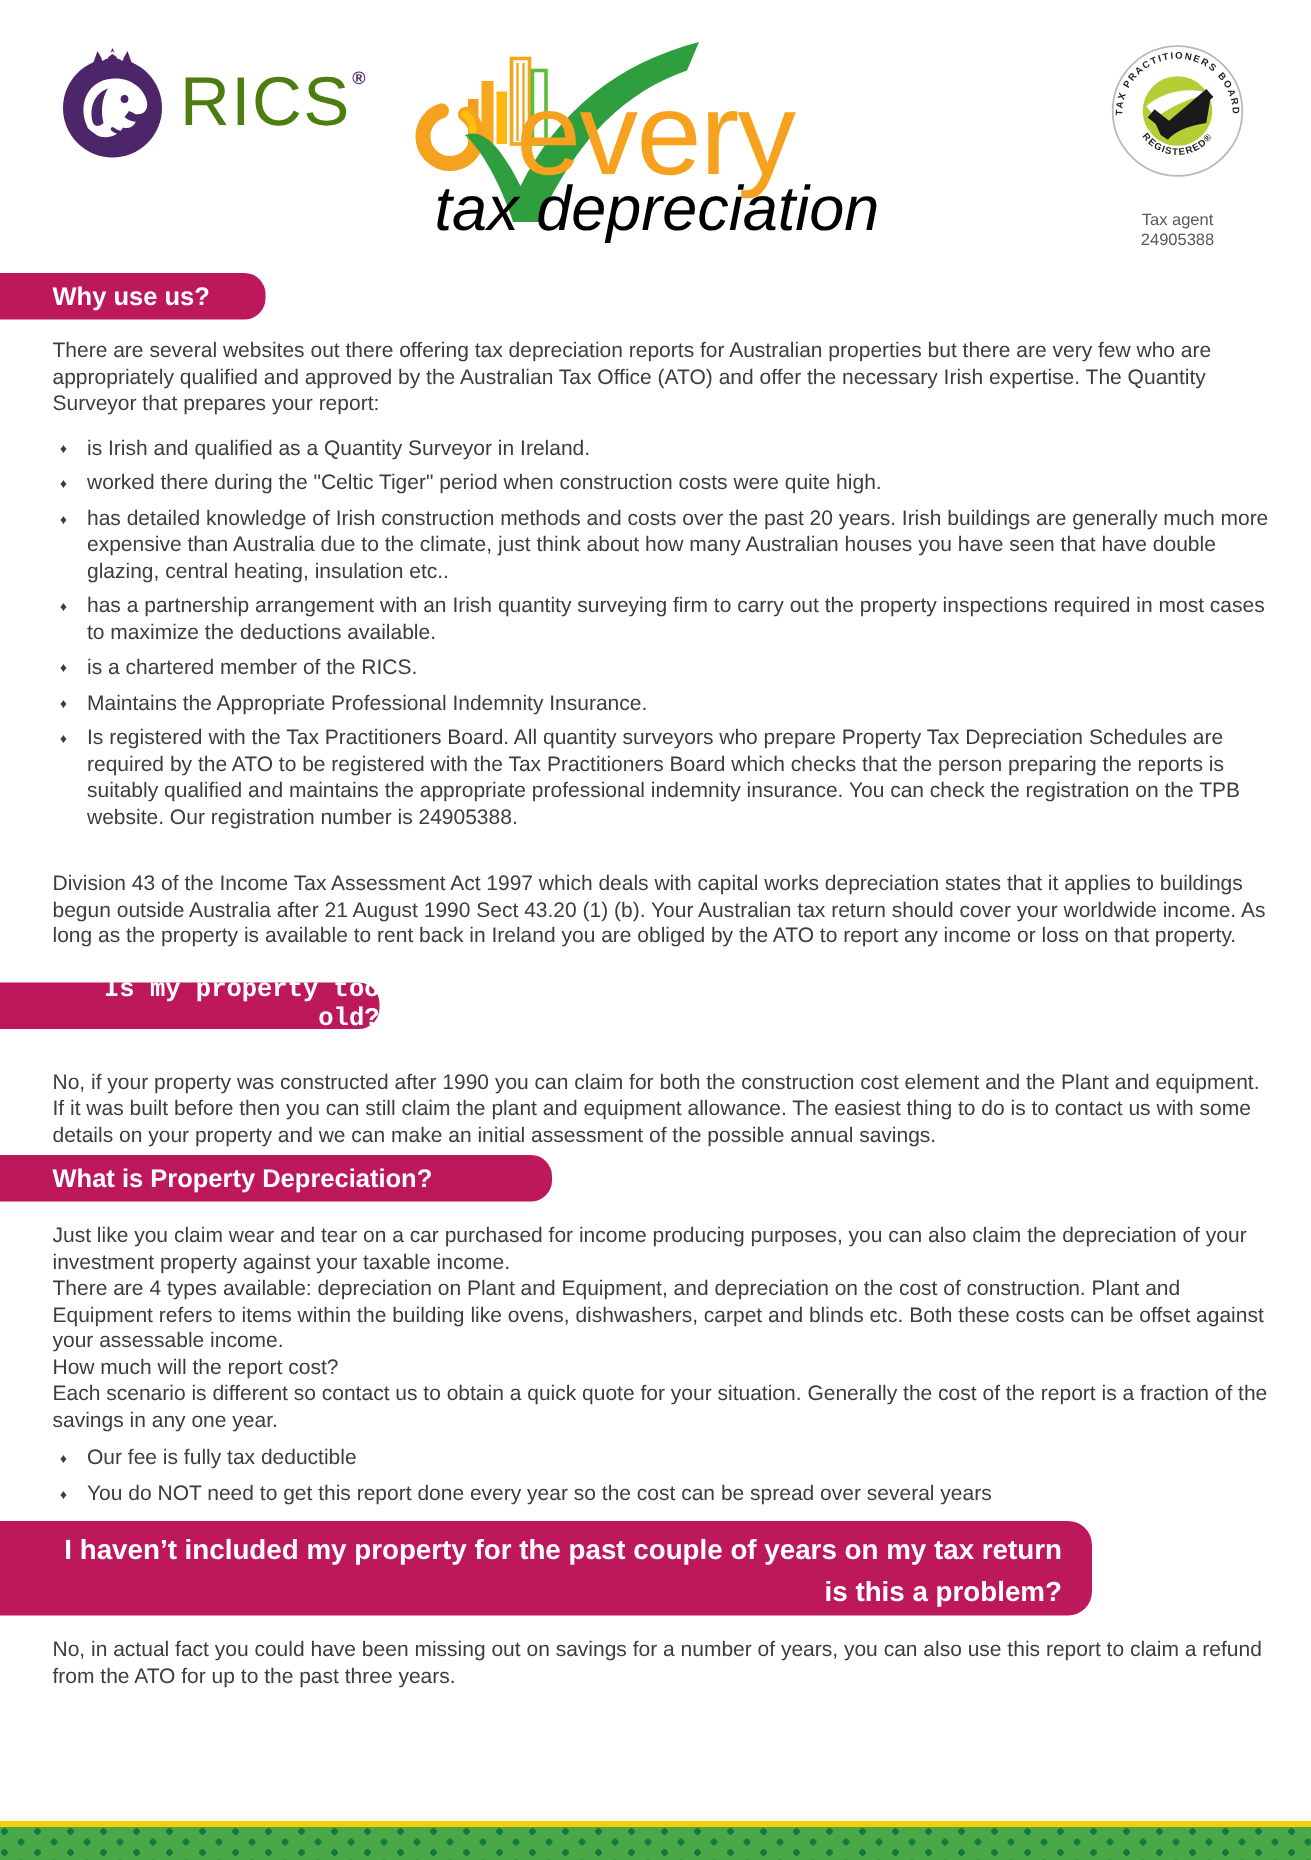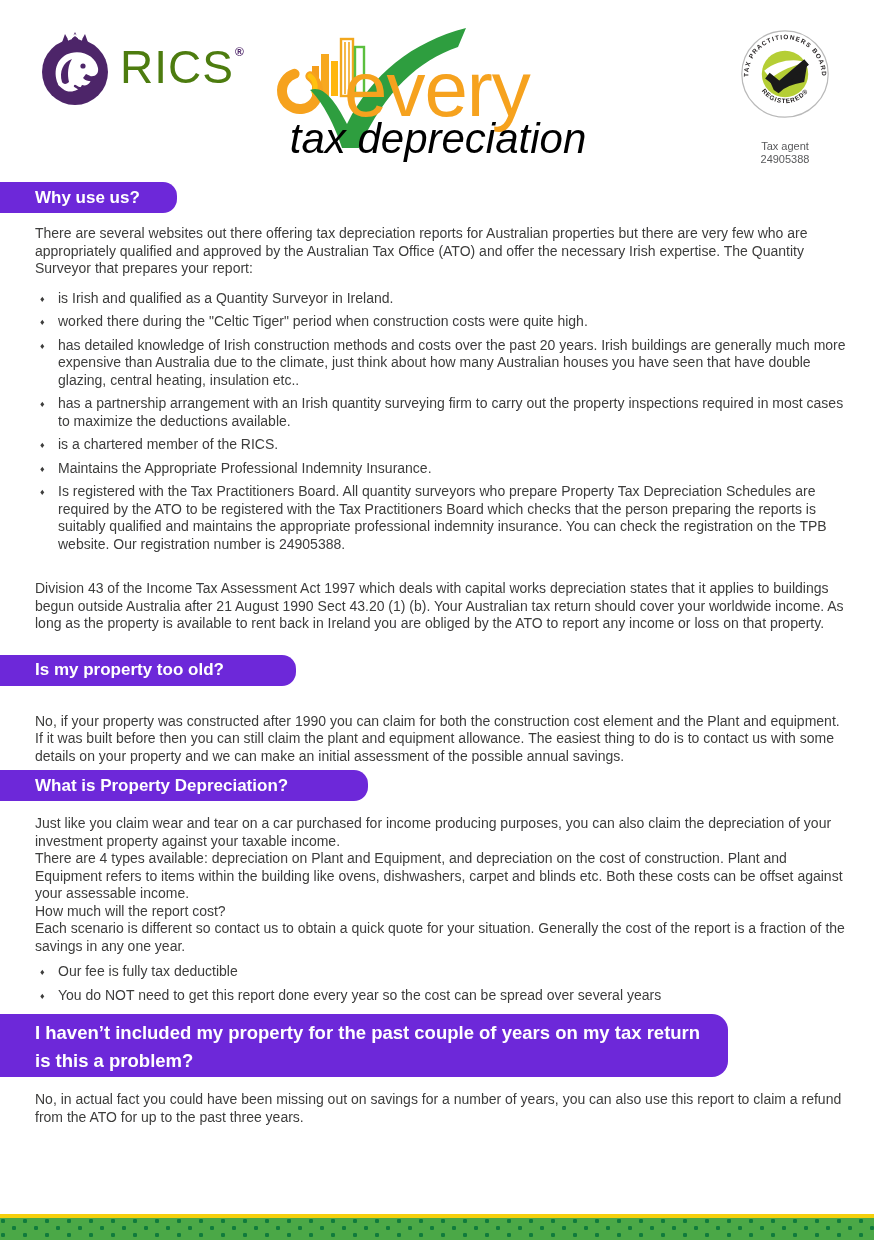--- a/index.html
+++ b/index.html
@@ -16,27 +16,27 @@
   .otd{position:absolute;left:268px;top:26px;width:350px;height:146px;}
   .otd-buildings{position:absolute;left:44px;top:4px;}
   .otd-swirl{position:absolute;left:6px;top:38px;}
   .otd-check{position:absolute;left:34px;top:0;}
   .otd-word{position:absolute;left:76px;top:24px;font-size:78px;line-height:1;color:#f6a21e;letter-spacing:-1px;}
   .otd-tagline{position:absolute;left:0;top:92px;width:340px;text-align:center;font-size:42px;line-height:1;color:#000000;font-style:italic;}
   .tpb{position:absolute;left:726px;top:26px;width:118px;text-align:center;}
   .tpb-caption{margin-top:14px;font-size:11px;line-height:13px;color:#58595b;}
   
   .banner{
-    background:#6d28d9;color:#fff;font-weight:bold;font-size:17px;
+    background:#be185d;color:#fff;font-weight:bold;font-size:17px;
     display:flex;align-items:center;border-radius:0 14px 14px 0;
-    padding-left:35px;box-sizing:border-box;height:31px;
+    padding-left:35px;box-sizing:border-box;height:31px;text-align:right;
   }
   .b1{width:177px;margin-top:4px;}
   .b2{width:596px;margin-top:14px;}
-  .b3{width:296px;margin-top:22px;}
+  .b3{width:253px;margin-top:22px;font-family:Liberation Mono, monospace;}
   .b4{width:368px;margin-top:5px;}
   .b5{width:728px;margin-top:10px;height:63px;font-size:18.5px;line-height:28px;
       border-radius:0 16px 16px 0;align-items:flex-start;padding-top:5px;padding-right:20px;}
   
   .text{padding:0 28px 0 35px;font-size:14px;line-height:17.5px;}
   .text p{margin:0;}
   .mt12{margin-top:12px;} .mt15{margin-top:27px;} .mt14{margin-top:14px;}
   .mt9{margin-top:9px;} .mt8{margin-top:8px;}
   ul.bullets{list-style:none;margin:12px 0 0 0;padding:0 28px 0 40px;font-size:14px;line-height:17.5px;}
   ul.bullets.tight{margin-top:8px;}

